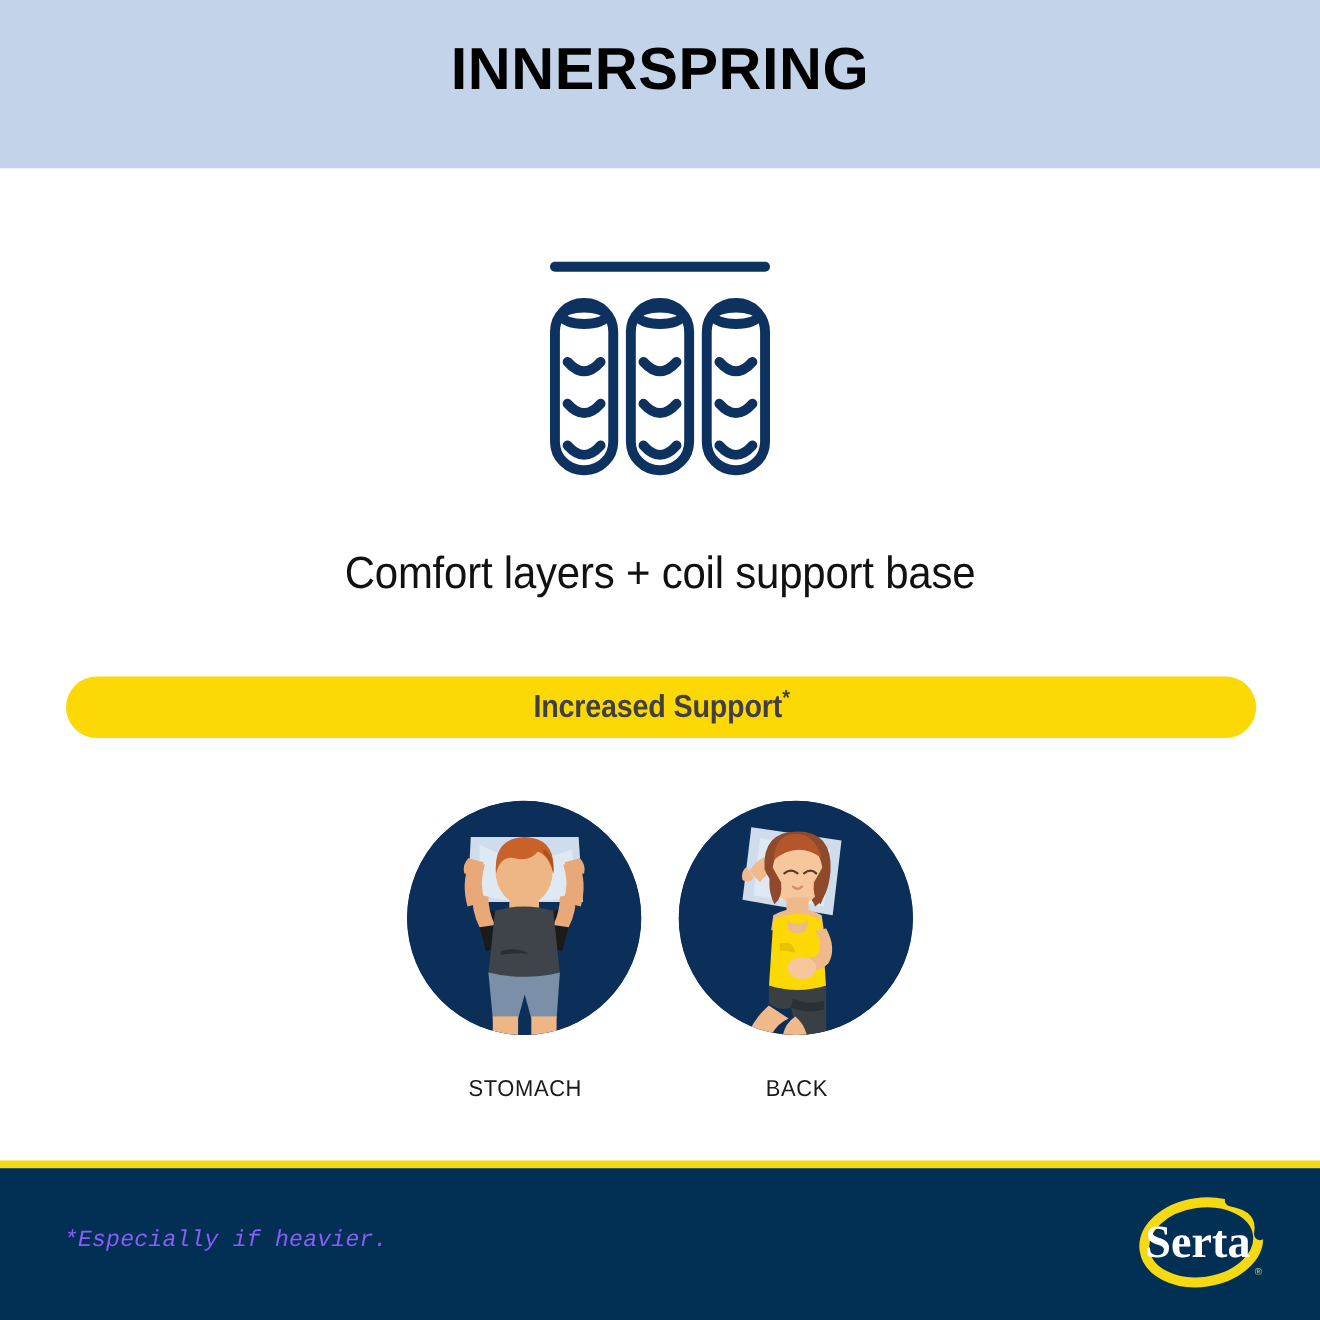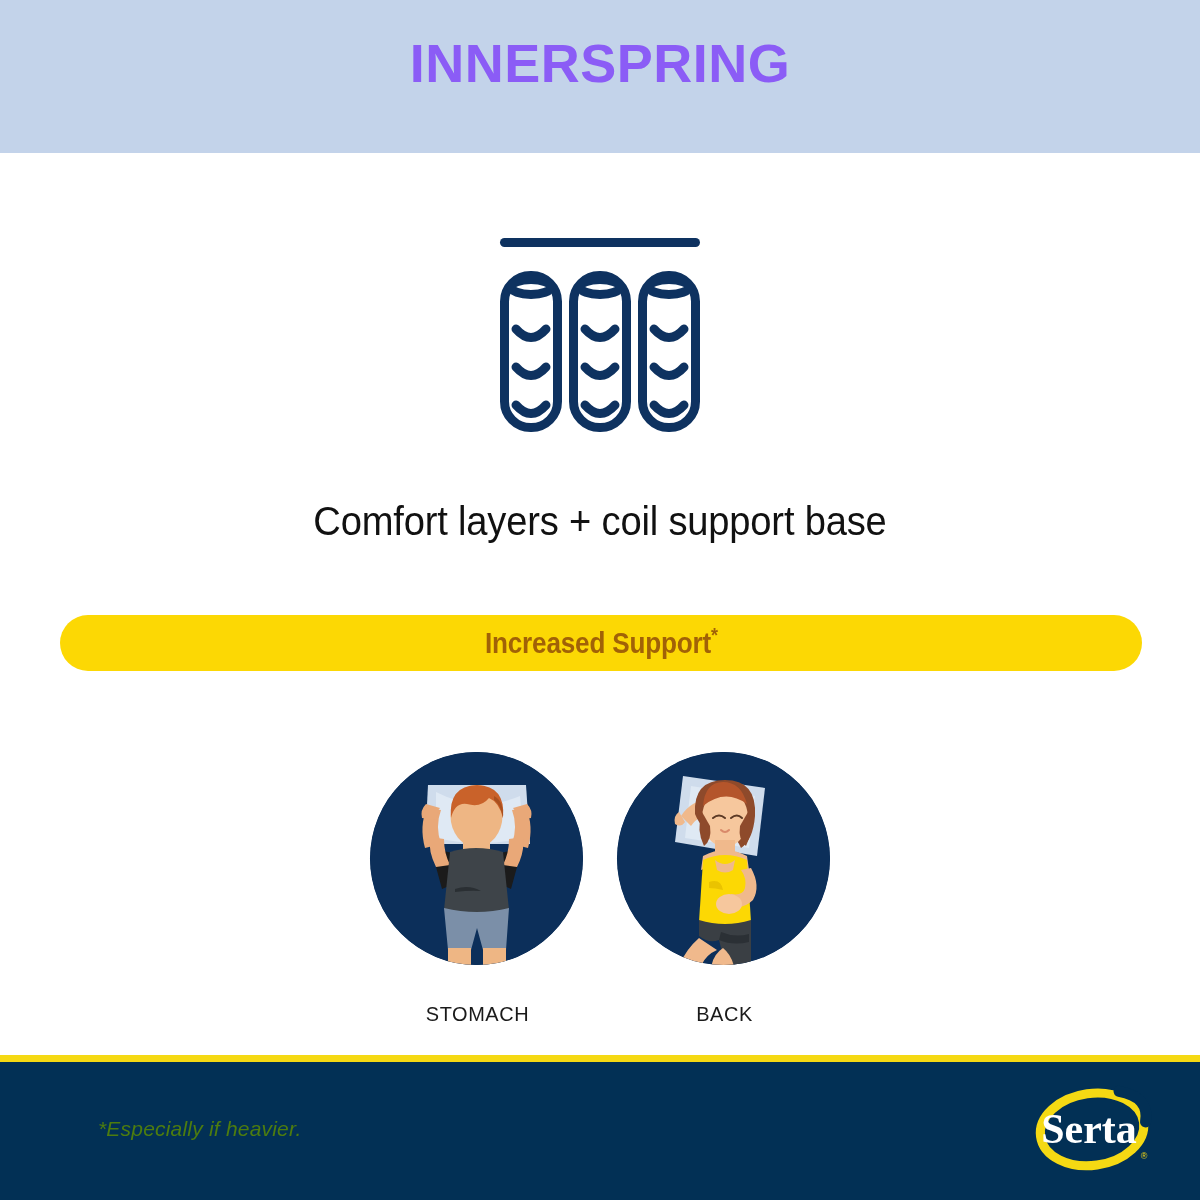--- a/index.html
+++ b/index.html
@@ -33,21 +33,21 @@
     top: 0;
     width: 1200px;
     height: 153px;
     display: flex;
     align-items: center;
     justify-content: center;
     font-family: "Liberation Sans", sans-serif;
     font-weight: bold;
     font-size: 54px;
     letter-spacing: 0.5px;
-    color: #8b5cf6;
+    color: #000000;
     padding-bottom: 28px;
     box-sizing: border-box;
   }
 
   
   #coil-icon {
     position: absolute;
     left: 480px;
     top: 225px;
     width: 240px;
@@ -85,37 +85,37 @@
     height: 56px;
     margin-right: 30px;
     background: #fcd804;
     border-radius: 28px;
     display: flex;
     align-items: center;
     justify-content: center;
     font-family: "Liberation Sans", sans-serif;
     font-weight: bold;
     font-size: 29px;
-    color: #a16207;
+    color: #404040;
     letter-spacing: -0.2px;
     box-sizing: border-box;
   }
   .pill:last-child { margin-right: 0; }
   .pill-text { transform: scaleX(0.9); display: inline-block; }
   .pill-star {
     font-size: 20px;
     vertical-align: super;
     line-height: 0;
   }
 
   
   #positions {
     position: absolute;
     left: 0;
-    top: 752px;
+    top: 728px;
     width: 1200px;
     height: 290px;
   }
   .position-item {
     position: absolute;
     width: 215px;
     text-align: center;
   }
   #position-stomach { left: 370px; top: 0; }
   #position-back    { left: 617px; top: 0; }
@@ -151,26 +151,25 @@
     left: 0;
     top: 1062px;
     width: 1200px;
     height: 138px;
     background: #023055;
   }
   #footnote {
     position: absolute;
     left: 58px;
     top: 1117px;
-    font-family: Liberation Sans, sans-serif;
+    font-family: Liberation Mono, monospace;
     font-style: italic;
     font-size: 21px;
-    color: #4d7c0f;
+    color: #8b5cf6;
     letter-spacing: 0.2px;
-    margin-left: 40px;
   }
   #serta-logo {
     position: absolute;
     left: 1032px;
     top: 1083px;
     width: 126px;
     height: 96px;
     text-align: right;
   }
 </style>

